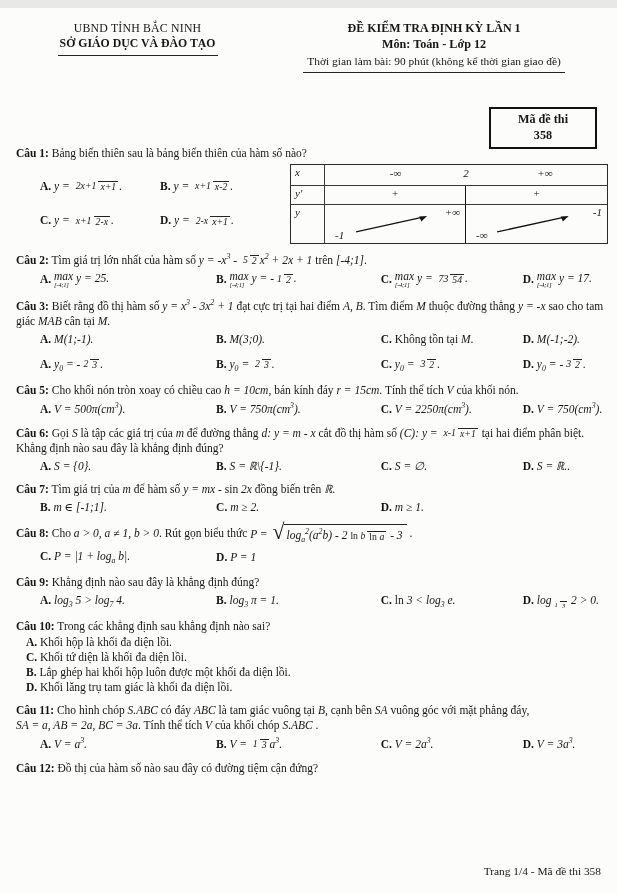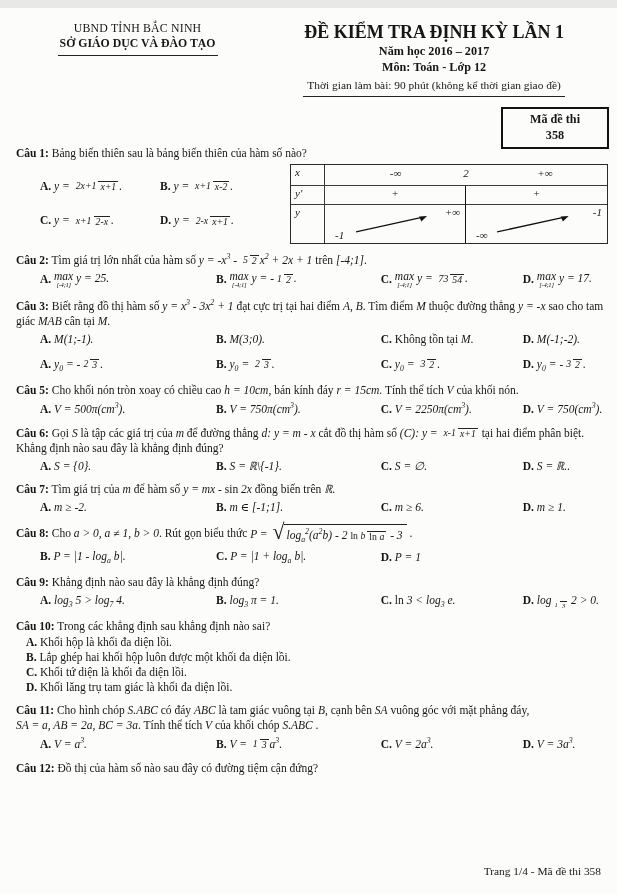--- a/index.html
+++ b/index.html
@@ -5,25 +5,25 @@
   html,body{margin:0;padding:0;background:#e8e8e6;}
   .page{position:relative;width:617px;height:894px;margin:8px auto;background:#fcfcfa;
         font-family:"Liberation Serif","DejaVu Serif",serif;color:#161616;
         font-size:11.5px;line-height:1.3;overflow:hidden;}
   
   .hdr{display:flex;padding:13px 8px 0 16px;}
   .hdr-left{width:41%;text-align:center;font-size:11.8px;}
   .hdr-left .l1{letter-spacing:.2px;}
   .hdr-left .l2{font-weight:bold;display:inline-block;border-bottom:1.6px solid #222;padding:0 2px 3px 2px;}
   .hdr-right{width:59%;text-align:center;}
-  .hdr-right .t1{font-weight:bold;font-size:18px;}
+  .hdr-right .t1{font-weight:bold;font-size:12px;}
   .hdr-right .t2,.hdr-right .t3{font-weight:bold;font-size:12.2px;}
   .hdr-right .t4{font-size:11.4px;display:inline-block;
                  border-bottom:1.5px solid #222;padding:1px 4px 3px 4px;margin-top:1px;}
-  .code-box{position:absolute;top:99px;right:8px;width:96px;border:2.2px solid #111;
+  .code-box{position:absolute;top:99px;right:20px;width:96px;border:2.2px solid #111;
             text-align:center;font-weight:bold;font-size:12.2px;padding:2px 4px 3px 4px;line-height:1.35;}
   
   .questions{position:absolute;top:138px;left:16px;right:9px;}
   .q-block{margin-bottom:8px;}
   .q-label{font-weight:bold;}
   .q-text{margin-bottom:1px;}
   .opt-row{display:grid;grid-template-columns:31% 29% 25% 15%;padding-left:24px;margin-top:2px;align-items:center;}
   .opt-list{padding-left:10px;}
   .opt-list .opt{margin:0;}
   .opt{margin:1px 0;}
@@ -32,21 +32,21 @@
   .opt-grid2{flex:1;display:grid;grid-template-columns:48% 52%;padding-left:24px;row-gap:18px;align-content:center;align-self:stretch;}
   
   .m{font-style:italic;white-space:nowrap;}
   .fn{font-style:normal;}
   .fr{display:inline-flex;flex-direction:row;text-align:center;vertical-align:middle;
       font-size:.85em;line-height:1.12;margin:0 1px;}
   .fr .nu{padding:0 2px;}
   .fr .de{border-top:1.1px solid #222;padding:0 2px;}
   sup{font-size:.68em;}
   sub{font-size:.68em;}
-  .un{display:inline-flex;flex-direction:column;align-items:center;line-height:1;vertical-align:middle;}
+  .un{display:inline-flex;flex-direction:column;line-height:1;vertical-align:middle;}
   .un .ub{font-size:.58em;letter-spacing:-.3px;}
   .sq{display:inline-flex;align-items:stretch;vertical-align:middle;margin-left:2px;}
   .sq .rad{font-style:normal;font-size:1.9em;line-height:.85;align-self:flex-start;transform:translateY(-1px);}
   .sq .ov{border-top:1.4px solid #222;padding:2px 4px 0 2px;display:inline-block;}
   
   .vtable{width:316px;min-width:316px;border:1.4px solid #2a2a2a;display:grid;
           grid-template-columns:34px 1fr 1fr;grid-template-rows:21px 19px 38px;
           font-size:11px;font-style:italic;background:#fcfcfa;margin-top:1px;}
   .vc{position:relative;border-bottom:1px solid #3a3a3a;padding:0 4px;}
   .vc.lab{border-right:1px solid #3a3a3a;}
@@ -66,21 +66,20 @@
 
 <div class="page">
 
   <div class="hdr">
     <div class="hdr-left">
       <div class="l1">UBND TỈNH BẮC NINH</div>
       <div><span class="l2">SỞ GIÁO DỤC VÀ ĐÀO TẠO</span></div>
     </div>
     <div class="hdr-right">
       <div class="t1">ĐỀ KIỂM TRA ĐỊNH KỲ LẦN 1</div>
-      <div class="t2">Năm học 2016 – 2017</div>
       <div class="t3">Môn: Toán - Lớp 12</div>
       <div><span class="t4">Thời gian làm bài: 90 phút (không kể thời gian giao đề)</span></div>
     </div>
   </div>
 
   <div class="code-box">
     <div>Mã đề thi</div>
     <div>358</div>
   </div>
 
@@ -216,58 +215,56 @@
         <div class="opt-row">
           <div class="opt"><span class="opt-key">A.</span> <span><span class="m">S = {0}.</span></span></div>
           <div class="opt"><span class="opt-key">B.</span> <span><span class="m">S = ℝ\{-1}.</span></span></div>
           <div class="opt"><span class="opt-key">C.</span> <span><span class="m">S = ∅.</span></span></div>
           <div class="opt"><span class="opt-key">D.</span> <span><span class="m">S = ℝ..</span></span></div>
         </div>
       </div>
       <div class="q-block">
         <div class="q-text"><span class="q-label">Câu 7:</span> Tìm giá trị của <span class="m">m</span> để hàm số <span class="m">y = mx - <span class="fn">sin</span> 2x</span> đồng biến trên <span class="m">ℝ</span>.</div>
         <div class="opt-row">
-          <div class="opt"><span class="opt-key">A.</span> <span><span class="m">m ≥ -2.</span></span></div>
           <div class="opt"><span class="opt-key">B.</span> <span><span class="m">m ∈ [-1;1].</span></span></div>
-          <div class="opt"><span class="opt-key">C.</span> <span><span class="m">m ≥ 6.</span></span></div>
+          <div class="opt"><span class="opt-key">C.</span> <span><span class="m">m ≥ 2.</span></span></div>
           <div class="opt"><span class="opt-key">D.</span> <span><span class="m">m ≥ 1.</span></span></div>
         </div>
       </div>
       <div class="q-block">
         <div class="q-text"><span class="q-label">Câu 8:</span> Cho <span class="m">a &gt; 0, a ≠ 1, b &gt; 0</span>. Rút gọn biểu thức <span class="m">P = <span class="sq">
               <span class="rad">√</span>
               <span class="ov">log<sub>a</sub><sup>2</sup>(a<sup>2</sup>b) - 2<span class="fr">
                   <span class="nu"><span class="fn">ln</span> b</span>
                   <span class="de"><span class="fn">ln</span> a</span>
                 </span> - 3</span>
             </span></span> .</div>
         <div class="opt-row">
-          <div class="opt"><span class="opt-key">B.</span> <span><span class="m">P = |1 - log<sub>a</sub> b|.</span></span></div>
           <div class="opt"><span class="opt-key">C.</span> <span><span class="m">P = |1 + log<sub>a</sub> b|.</span></span></div>
           <div class="opt"><span class="opt-key">D.</span> <span><span class="m">P = 1</span></span></div>
         </div>
       </div>
       <div class="q-block">
         <div class="q-text"><span class="q-label">Câu 9:</span> Khẳng định nào sau đây là khẳng định đúng?</div>
         <div class="opt-row">
           <div class="opt"><span class="opt-key">A.</span> <span><span class="m">log<sub>3</sub> 5 &gt; log<sub>7</sub> 4.</span></span></div>
           <div class="opt"><span class="opt-key">B.</span> <span><span class="m">log<sub>3</sub> π = 1.</span></span></div>
           <div class="opt"><span class="opt-key">C.</span> <span><span class="m"><span class="fn">ln</span> 3 &lt; log<sub>3</sub> e.</span></span></div>
           <div class="opt"><span class="opt-key">D.</span> <span><span class="m">log<sub><span class="fr">
                     <span class="nu">1</span>
                     <span class="de">3</span>
                   </span></sub> 2 &gt; 0.</span></span></div>
         </div>
       </div>
       <div class="q-block">
         <div class="q-text"><span class="q-label">Câu 10:</span> Trong các khẳng định sau khẳng định nào sai?</div>
         <div class="opt-list">
           <div class="opt"><span class="opt-key">A.</span> <span>Khối hộp là khối đa diện lồi.</span></div>
+          <div class="opt"><span class="opt-key">C.</span> <span>Khối tứ diện là khối đa diện lồi.</span></div>
           <div class="opt"><span class="opt-key">B.</span> <span>Lắp ghép hai khối hộp luôn được một khối đa diện lồi.</span></div>
-          <div class="opt"><span class="opt-key">C.</span> <span>Khối tứ diện là khối đa diện lồi.</span></div>
           <div class="opt"><span class="opt-key">D.</span> <span>Khối lăng trụ tam giác là khối đa diện lồi.</span></div>
         </div>
       </div>
       <div class="q-block">
         <div class="q-text"><span class="q-label">Câu 11:</span> Cho hình chóp <span class="m">S.ABC</span> có đáy <span class="m">ABC</span> là tam giác vuông tại <span class="m">B</span>, cạnh bên <span class="m">SA</span> vuông góc với mặt phẳng đáy, <span class="m">SA = a, AB = 2a, BC = 3a</span>. Tính thể tích <span class="m">V</span> của khối chóp <span class="m">S.ABC</span> .</div>
         <div class="opt-row">
           <div class="opt"><span class="opt-key">A.</span> <span><span class="m">V = a<sup>3</sup>.</span></span></div>
           <div class="opt"><span class="opt-key">B.</span> <span><span class="m">V = <span class="fr">
                   <span class="nu">1</span>
                   <span class="de">3</span>

